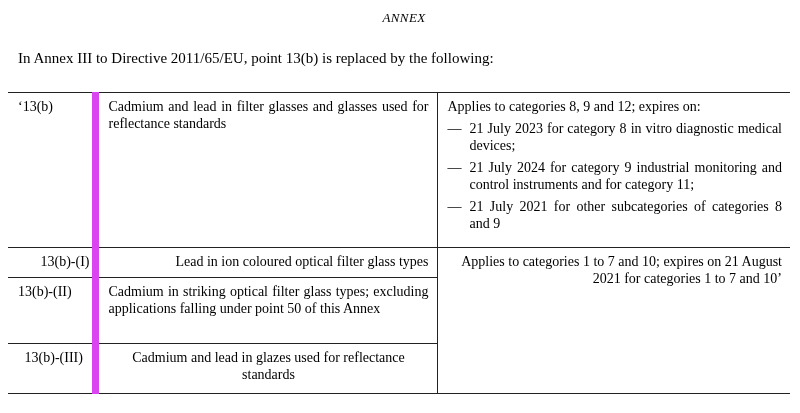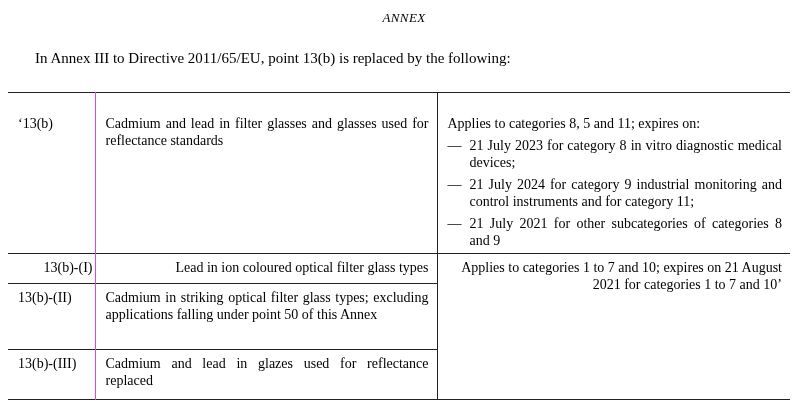--- a/index.html
+++ b/index.html
@@ -17,49 +17,48 @@
     text-align: center;
     font-style: italic;
     font-size: 13px;
     letter-spacing: 0.4px;
   }
   .intro {
     position: absolute;
     top: 49px; left: 18px; width: 764px;
     font-size: 15px;
     line-height: 19px;
-    margin-left: 17px;
   }
   table.annex-table {
     position: absolute;
     left: 8px; top: 92px;
     width: 782px;
     border-collapse: collapse;
     table-layout: fixed;
     border-top: 1px solid #222;
     border-bottom: 1px solid #222;
     font-size: 14px;
     line-height: 17px;
   }
   col.c1 { width: 87px; }
   col.c2 { width: 342px; }
   col.c3 { width: 353px; }
   td {
     vertical-align: top;
     padding: 5px 8px 4px 10px;
   }
-  tr.r1 > td { padding-top: 22px; }
+  tr.r1 > td { padding-top: 5px; }
   td.colnum { padding-right: 2px; }
-  td.colsub { border-left: 1px solid #d946ef; border-right: 1px solid #222; text-align: justify; hyphens: manual; margin-top: 32px; }
+  td.colsub { border-left: 7px solid #d946ef; border-right: 1px solid #222; text-align: justify; hyphens: manual; margin-top: 32px; }
   td.colscope { text-align: justify; hyphens: manual; }
   tr.r2 td, tr.r3 td, tr.r4 td { border-top: 1px solid #222; }
   tr.r1 > td { height: 155px; }
   tr.r2 > td { height: 30px; text-align: right; }
   tr.r3 > td { height: 66px; }
-  tr.r4 > td { height: 50px; }
+  tr.r4 > td { height: 50px; text-align: center; }
   .dash-item {
     position: relative;
     padding-left: 22px;
     margin-top: 5px;
     text-align: justify;
   }
   .dash-marker {
     position: absolute;
     left: 0; top: 0;
   }
@@ -75,21 +74,21 @@
   <colgroup>
       <col class="c1">
       <col class="c2">
       <col class="c3">
     </colgroup>
   <tbody>
     <tr class="r1">
       <td class="colnum">‘13(b)</td>
       <td class="colsub">Cadmium and lead in filter glasses and glasses used for reflectance standards</td>
       <td class="colscope">
-        <div class="scope-intro">Applies to categories 8, 5 and 11; expires on:</div>
+        <div class="scope-intro">Applies to categories 8, 9 and 12; expires on:</div>
         <div class="dash-item">
           <span class="dash-marker">—</span>
           <span>21 July 2023 for category 8 in vitro diagnostic medical devices;</span>
         </div>
         <div class="dash-item">
           <span class="dash-marker">—</span>
           <span>21 July 2024 for category 9 industrial monitor­ing and control instruments and for category 11;</span>
         </div>
         <div class="dash-item">
           <span class="dash-marker">—</span>
@@ -101,16 +100,16 @@
       <td class="colnum">13(b)-(I)</td>
       <td class="colsub">Lead in ion coloured optical filter glass types</td>
       <td class="colscope" rowspan="3">Applies to categories 1 to 7 and 10; expires on 21 August 2021 for categories 1 to 7 and 10’</td>
     </tr>
     <tr class="r3">
       <td class="colnum">13(b)-(II)</td>
       <td class="colsub">Cadmium in striking optical filter glass types; ex­cluding applications falling under point 50 of this Annex</td>
     </tr>
     <tr class="r4">
       <td class="colnum">13(b)-(III)</td>
-      <td class="colsub">Cadmium and lead in glazes used for reflectance replaced</td>
+      <td class="colsub">Cadmium and lead in glazes used for reflectance standards</td>
     </tr>
   </tbody>
 </table>
 
 </body></html>

